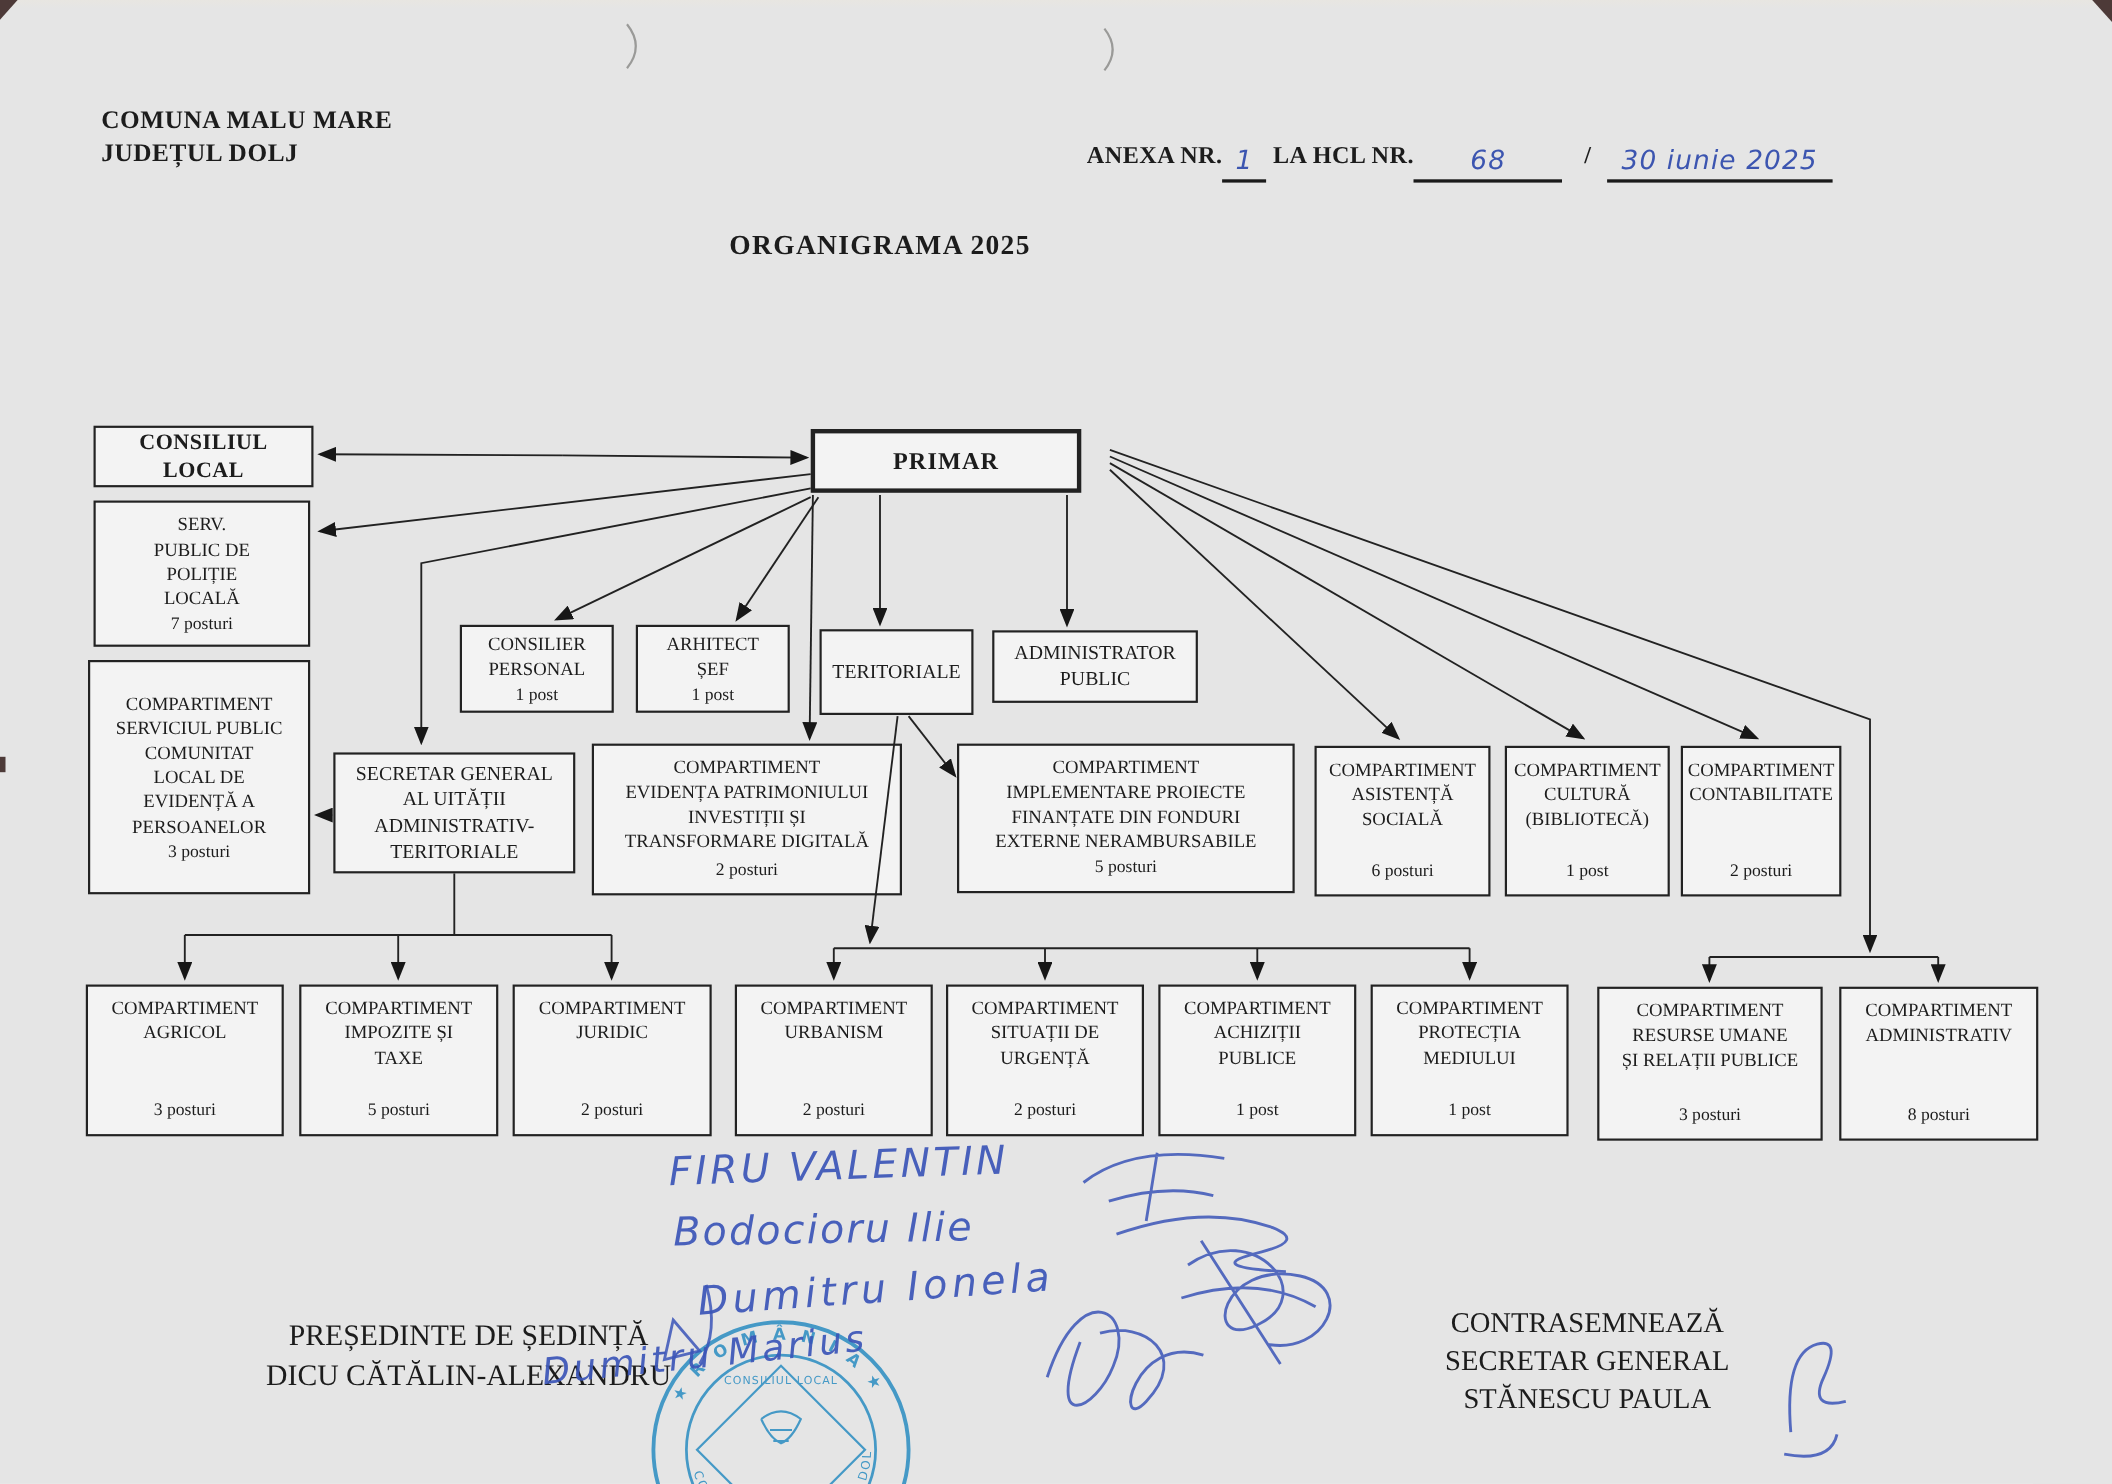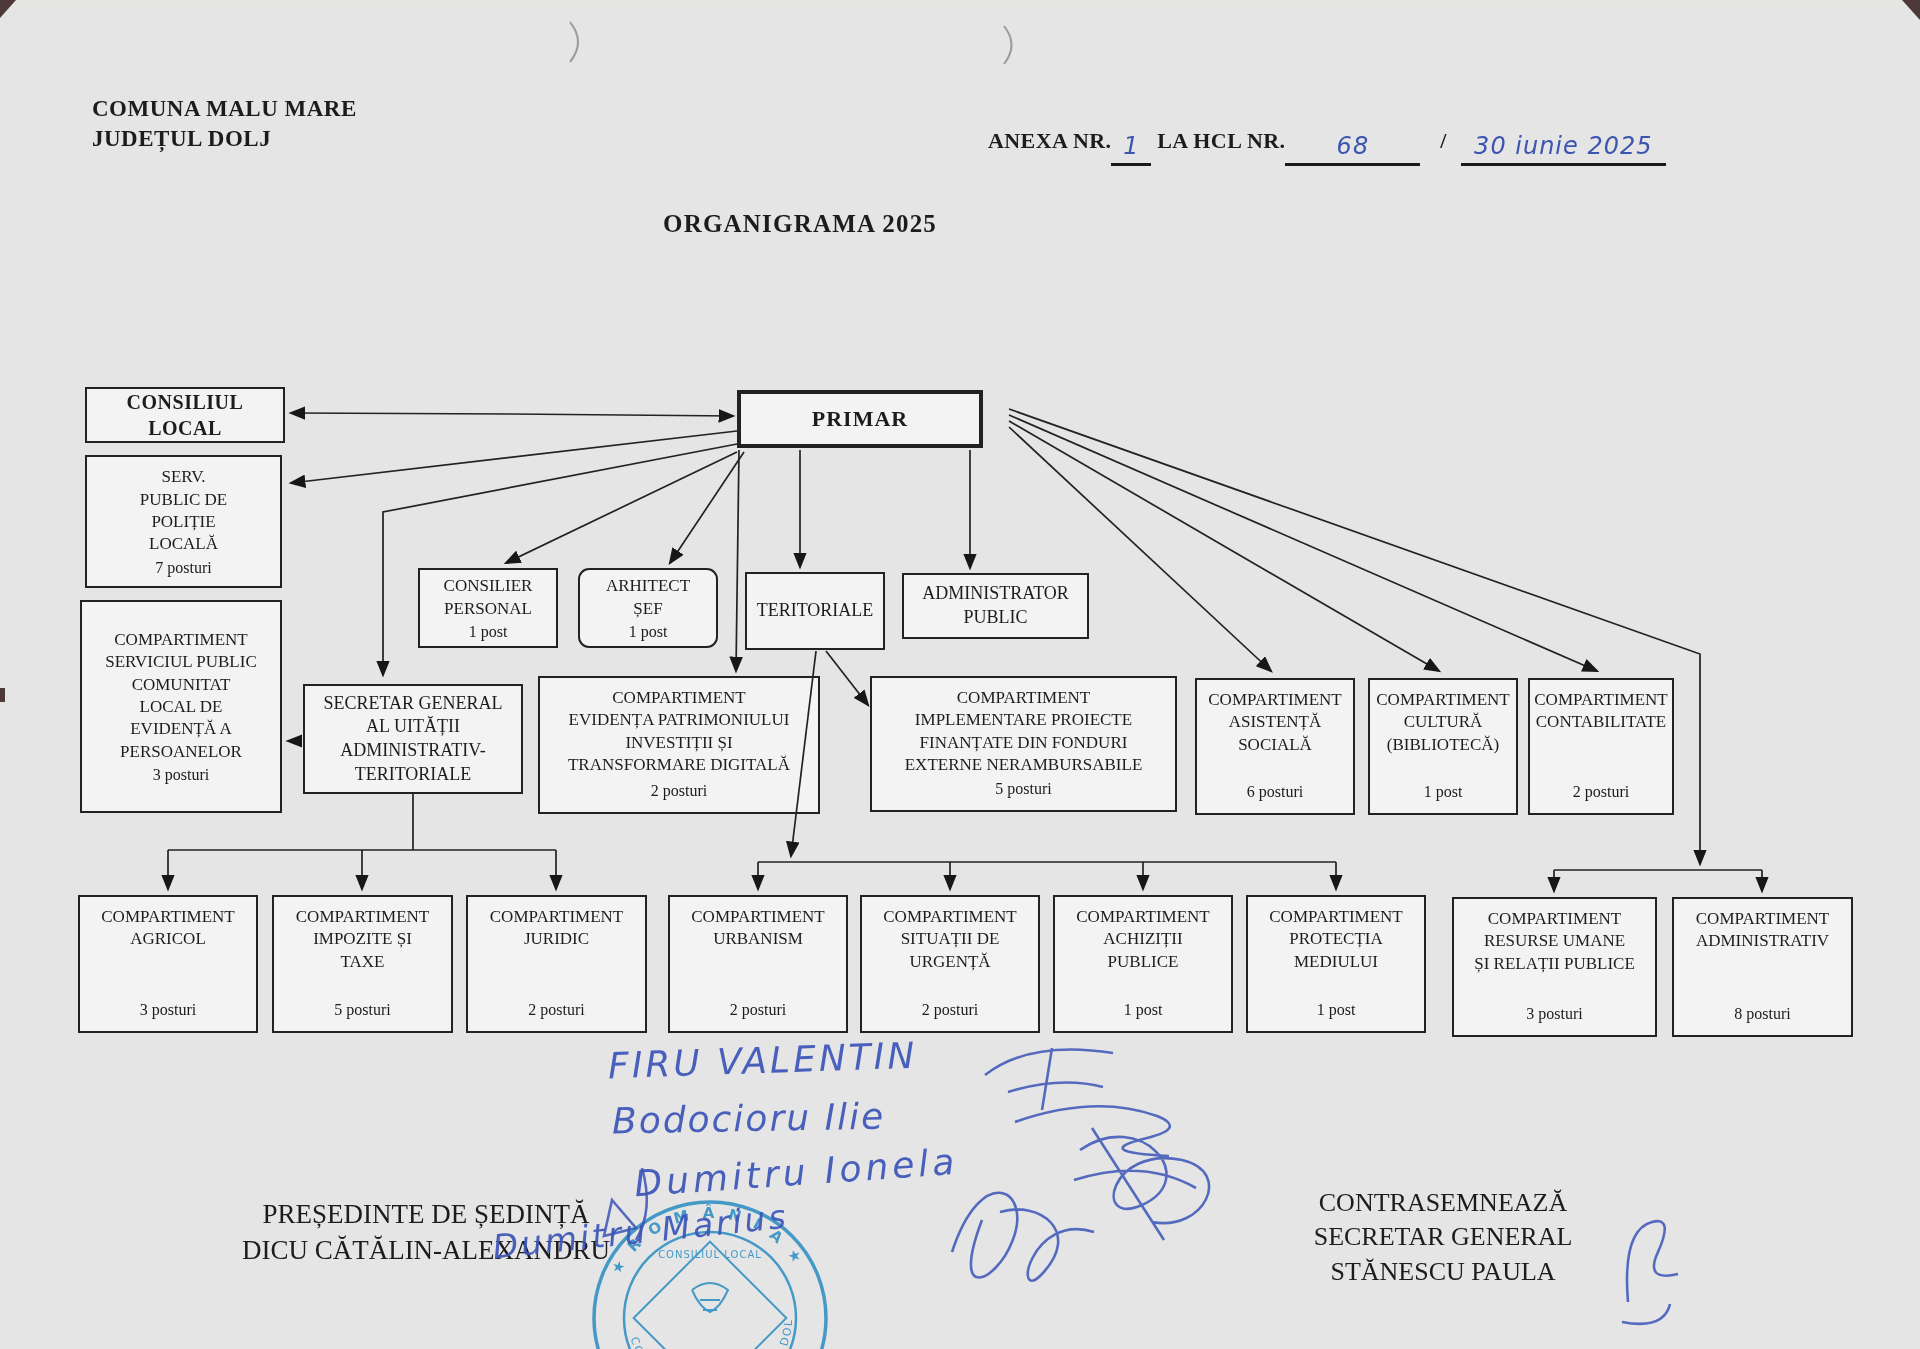--- a/index.html
+++ b/index.html
@@ -90,21 +90,21 @@
 ADMINISTRATIV-
 TERITORIALE</div>
   </div>
 
   <div class="box" style="left:418px;top:568px;width:140px;height:80px;">
     <div class="bt">CONSILIER
 PERSONAL</div>
     <div class="bp">1 post</div>
   </div>
 
-  <div class="box" style="left:578px;top:568px;width:140px;height:80px;border-radius:11px;">
+  <div class="box" style="left:578px;top:568px;width:140px;height:80px;">
     <div class="bt">ARHITECT
 ȘEF</div>
     <div class="bp">1 post</div>
   </div>
 
   <div class="box md" style="left:745px;top:572px;width:140px;height:78px;">
     <div class="bt">TERITORIALE</div>
   </div>
 
   <div class="box md" style="left:902px;top:573px;width:187px;height:66px;">

